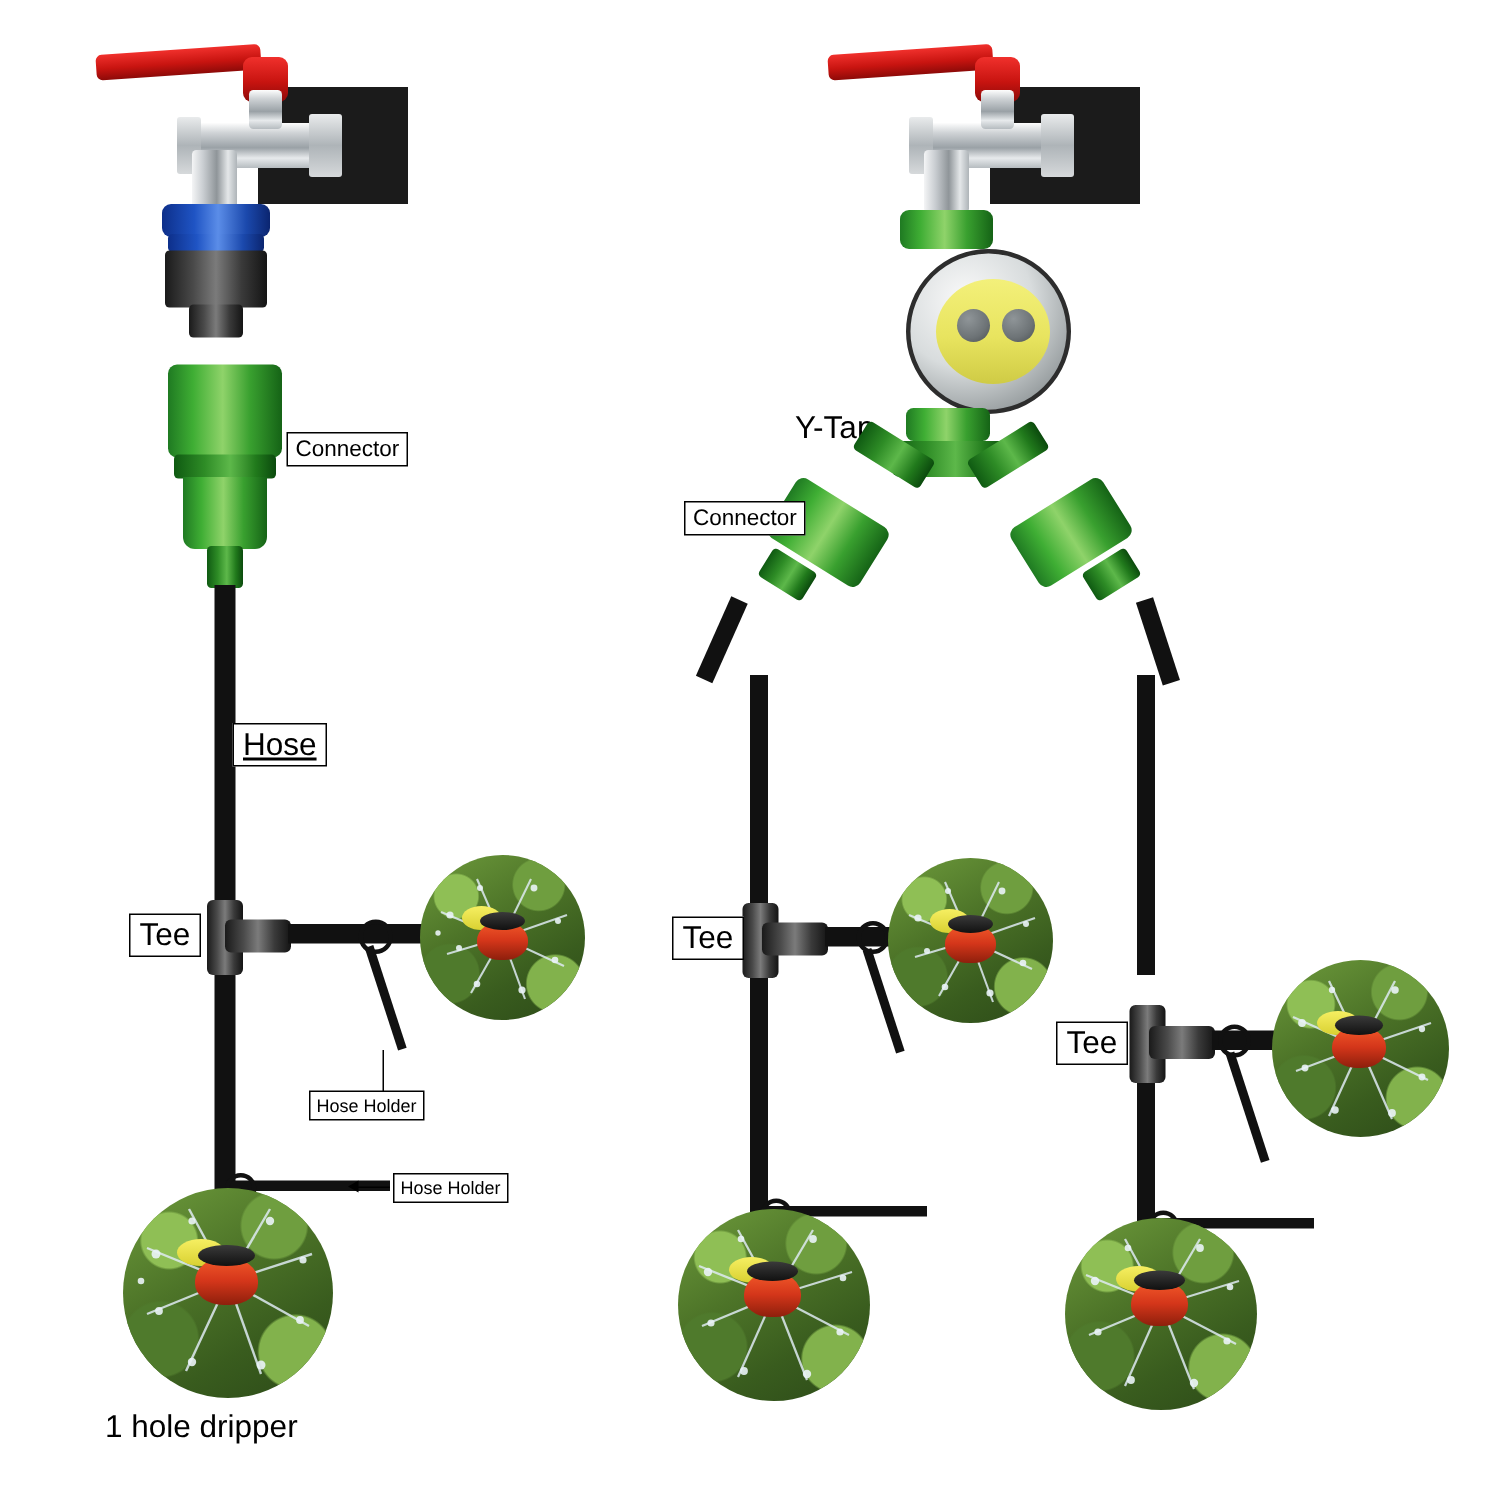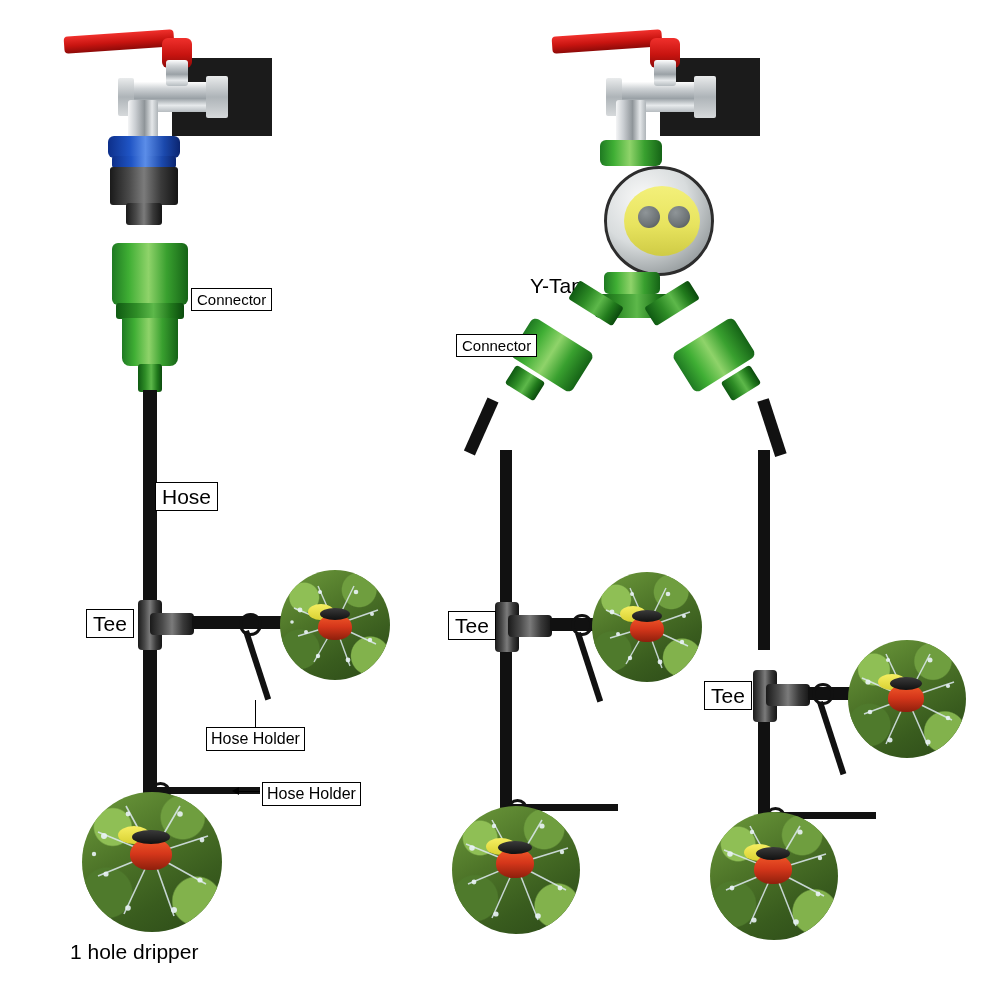--- a/index.html
+++ b/index.html
@@ -7,21 +7,21 @@
   #stage{position:relative;width:1000px;height:1000px;}
 
   
   .label{
     position:absolute;background:#ffffff;border:1px solid #000;
     color:#000;white-space:nowrap;line-height:1;
     display:flex;align-items:center;justify-content:center;
   }
   .label.lg{font-size:21px;padding:3px 6px;}
   .label.md{font-size:15px;padding:3px 5px;}
-  .label.sm{font-size:16px;padding:3px 4px;}
+  .label.sm{font-size:12px;padding:3px 4px;}
   .plain{position:absolute;color:#000;white-space:nowrap;}
 
   
   .pipe{position:absolute;background:#111;}
 
   
   .blackplate{position:absolute;background:#1b1b1b;}
   .chrome{
     position:absolute;
     background:linear-gradient(180deg,#fdfdfd 0%,#cfd3d6 22%,#9aa1a6 55%,#e7eaec 78%,#b6bcc0 100%);
@@ -142,21 +142,21 @@
     <div class="green" style="left:112px;top:243px;width:76px;height:62px;border-radius:6px;"></div>
     <div class="greenDark" style="left:116px;top:303px;width:68px;height:16px;"></div>
     <div class="green" style="left:122px;top:318px;width:56px;height:48px;border-radius:0 0 8px 8px;"></div>
     <div class="greenDark" style="left:138px;top:364px;width:24px;height:28px;"></div>
 
     <div class="label md" style="left:191px;top:288px;">Connector</div>
 
     <div class="pipe" style="left:143px;top:390px;width:14px;height:212px;"></div>
     <div class="pipe" style="left:143px;top:648px;width:14px;height:148px;"></div>
 
-    <div class="label lg" style="left:155px;top:482px;">Hose</div>
+    <div class="label lg" style="left:155px;top:482px;text-decoration:underline;">Hose</div>
 
     <div class="blackplastic" style="left:138px;top:600px;width:24px;height:50px;border-radius:4px;"></div>
     <div class="blackplastic" style="left:150px;top:613px;width:44px;height:22px;border-radius:4px;"></div>
     <div class="label lg" style="left:86px;top:609px;">Tee</div>
 
     <div class="pipe" style="left:192px;top:616px;width:68px;height:13px;"></div>
     <div class="pipe" style="left:258px;top:616px;width:48px;height:13px;"></div>
 
     <div class="stakeRing" style="left:239px;top:613px;width:17px;height:17px;"></div>
     <div class="stake" style="left:246px;top:628px;width:72px;height:6px;transform:rotate(72deg);"></div>

